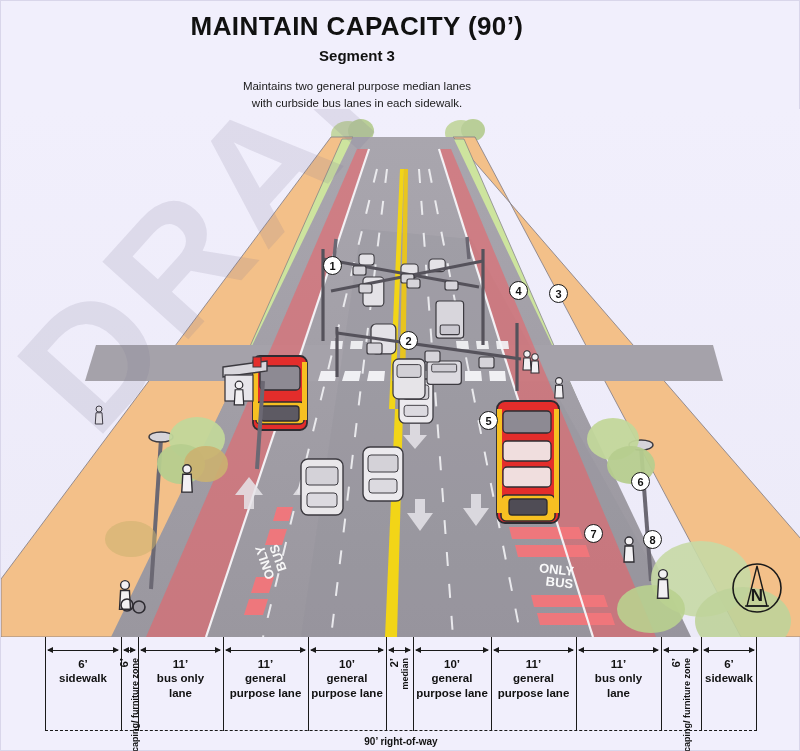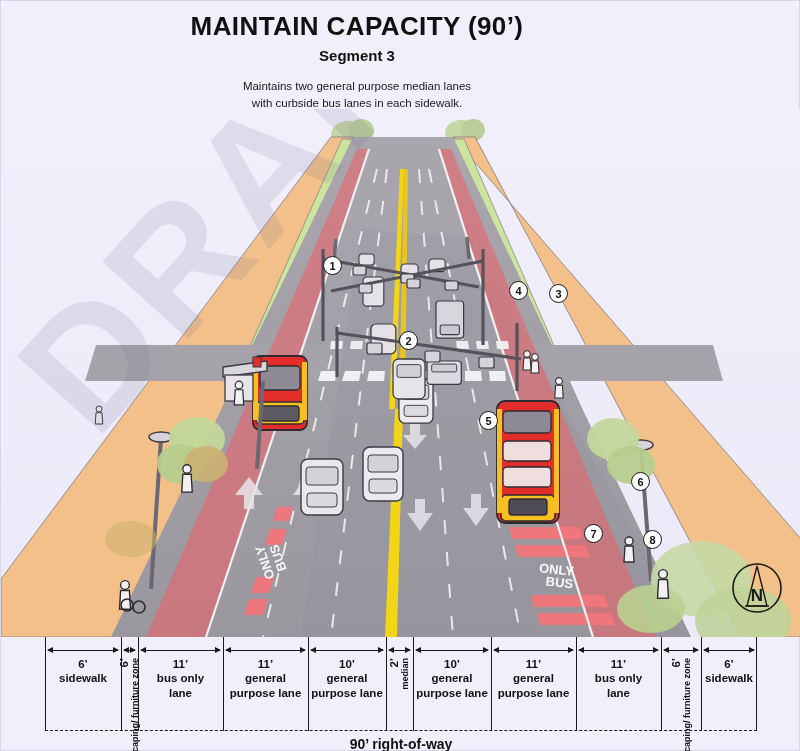--- a/index.html
+++ b/index.html
@@ -116,21 +116,21 @@
     white-space: nowrap;
   }
   .seg.vert .nm { font-size: 9px; }
 
   .dashbase {
     position: absolute; left: 44px; right: 44px; top: 93px; height: 0;
     border-top: 1.6px dashed #1a1a1a;
   }
   .rowlabel {
     position: absolute; left: 0; top: 99px; width: 800px;
-    text-align: center; font-size: 14px; font-weight: bold; color: #111;
+    text-align: center; font-size: 10px; font-weight: bold; color: #111;
   }
 </style>
 </head>
 <body>
 
 <div id="page">
 
   <div class="header">
     <div class="title">MAINTAIN CAPACITY (90’)</div>
     <div class="subtitle">Segment 3</div>

